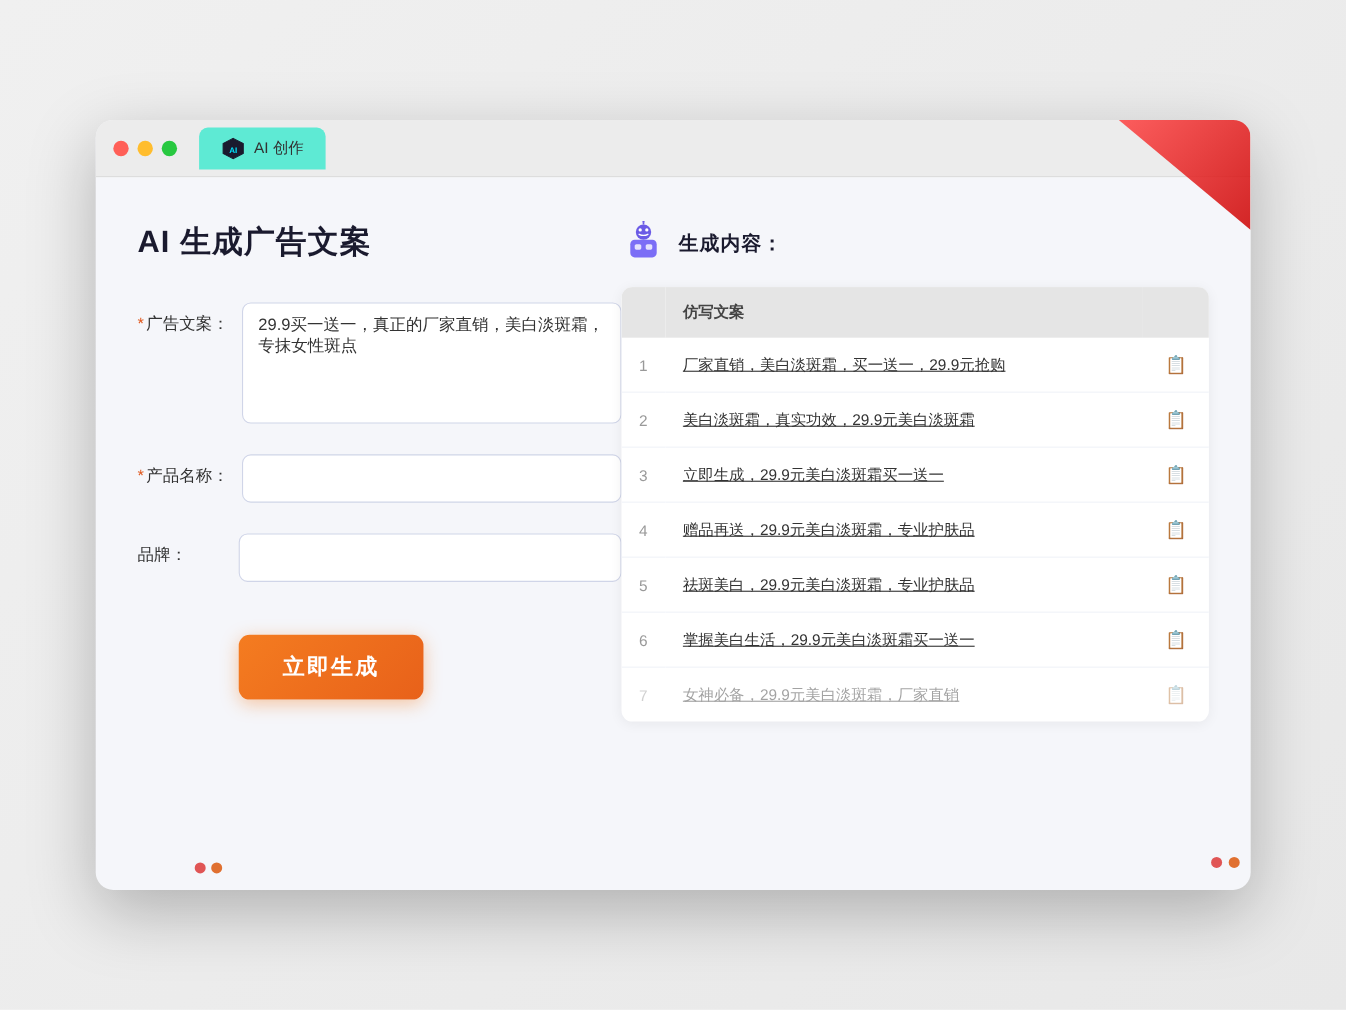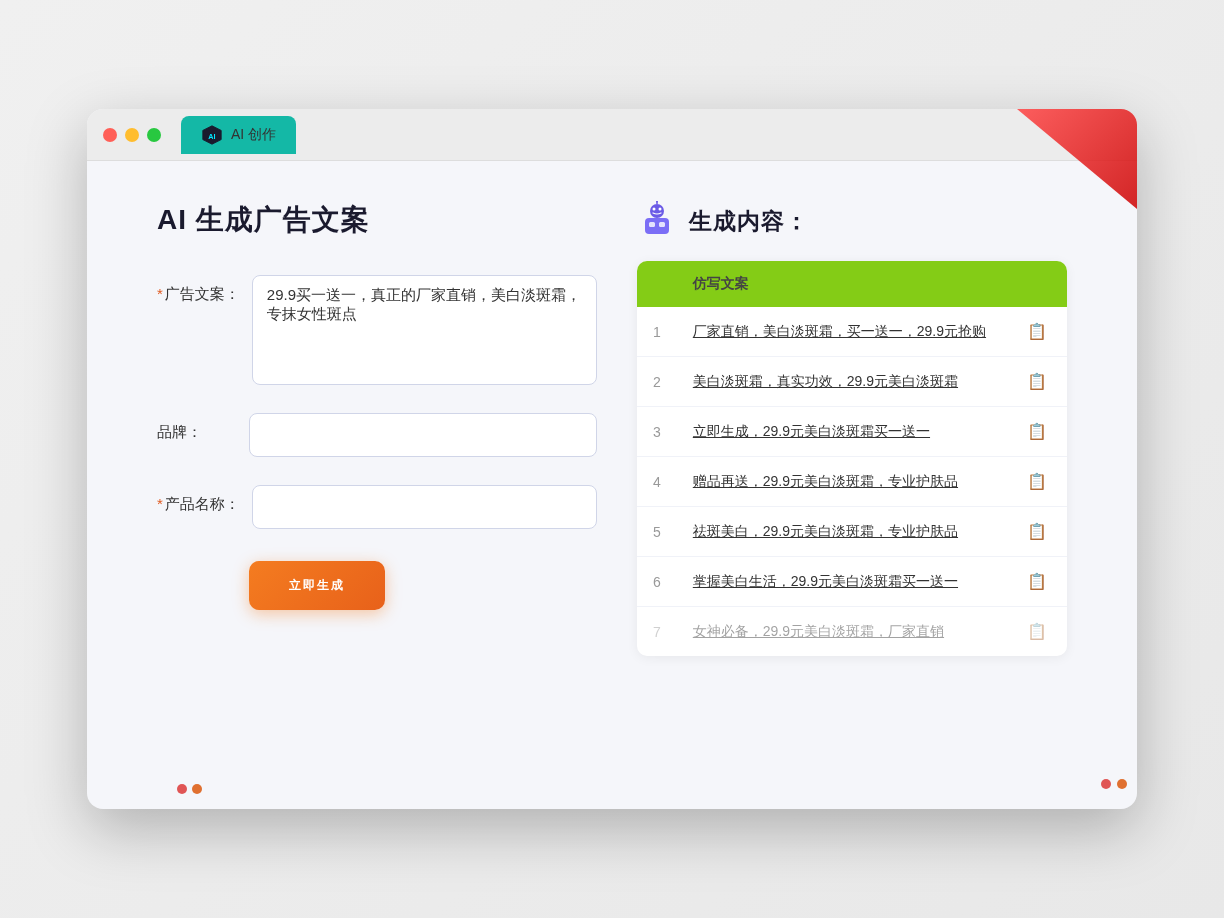--- a/index.html
+++ b/index.html
@@ -44,39 +44,38 @@
       border-radius: 50%;
       border: none;
       cursor: pointer;
     }
 
     .control-close { background: #ff5f57; }
     .control-minimize { background: #ffbd2e; }
     .control-maximize { background: #28c840; }
 
     .tab {
-      background: #14b8a6;
+      background: #5eead4;
       border-radius: 8px 8px 0 0;
       padding: 8px 20px;
       display: flex;
       align-items: center;
       gap: 8px;
       font-size: 14px;
       color: #333;
     }
 
     .tab-icon {
       width: 22px;
       height: 22px;
     }
 
     .browser-content {
-      padding: 40px 70px;
-      display: flex;
-      gap: 40px;
+      padding: 40px 38px;
+      display: flex;
       min-height: 640px;
     }
 
     
     .left-panel {
       flex: 0 0 440px;
     }
 
     .page-title {
       font-size: 28px;
@@ -127,24 +126,24 @@
     .form-input-single {
       height: 44px;
     }
 
     .generate-btn {
       background: linear-gradient(135deg, #f47c20 0%, #e8611a 100%);
       color: #fff;
       border: none;
       border-radius: 10px;
       padding: 16px 40px;
-      font-size: 12px;
+      font-size: 20px;
       font-weight: 600;
       cursor: pointer;
-      margin-top: 4px;
+      margin-top: 20px;
       margin-left: 92px;
       letter-spacing: 2px;
       box-shadow: 0 4px 16px rgba(244,124,32,0.4);
     }
 
     
     .right-panel {
       flex: 1;
     }
 
@@ -154,37 +153,37 @@
       gap: 12px;
       margin-bottom: 20px;
     }
 
     .robot-icon {
       width: 40px;
       height: 40px;
     }
 
     .right-title {
-      font-size: 23px;
+      font-size: 18px;
       font-weight: 600;
       color: #1a1a2e;
       letter-spacing: 1px;
     }
 
     .results-table {
       width: 100%;
       border-collapse: collapse;
       background: #fff;
       border-radius: 10px;
       overflow: hidden;
       box-shadow: 0 2px 12px rgba(0,0,0,0.06);
     }
 
     .results-table thead tr {
-      background: #84cc16;
+      background: #e5e5e5;
     }
 
     .results-table th {
       padding: 14px 16px;
       text-align: left;
       font-size: 14px;
       font-weight: 600;
       color: #444;
     }
 
@@ -290,29 +289,29 @@
       
       <div class="form-group">
         <label class="form-label">
           <span class="required-star">*</span><span>广告文案：</span>
         </label>
         <textarea class="form-input form-textarea" style="">29.9买一送一，真正的厂家直销，美白淡斑霜，专抹女性斑点</textarea>
       </div>
 
       
       <div class="form-group">
-        <label class="form-label">品牌：</label>
-        <input type="text" class="form-input form-input-single" style="">
-      </div>
-
-      
-      <div class="form-group">
         <label class="form-label">
           <span class="required-star">*</span><span>产品名称：</span>
         </label>
+        <input type="text" class="form-input form-input-single" style="">
+      </div>
+
+      
+      <div class="form-group">
+        <label class="form-label">品牌：</label>
         <input type="text" class="form-input form-input-single" style="">
       </div>
 
       
       <button class="generate-btn">立即生成</button>
     </div>
 
     <div class="right-panel">
       <div class="right-header">
 

